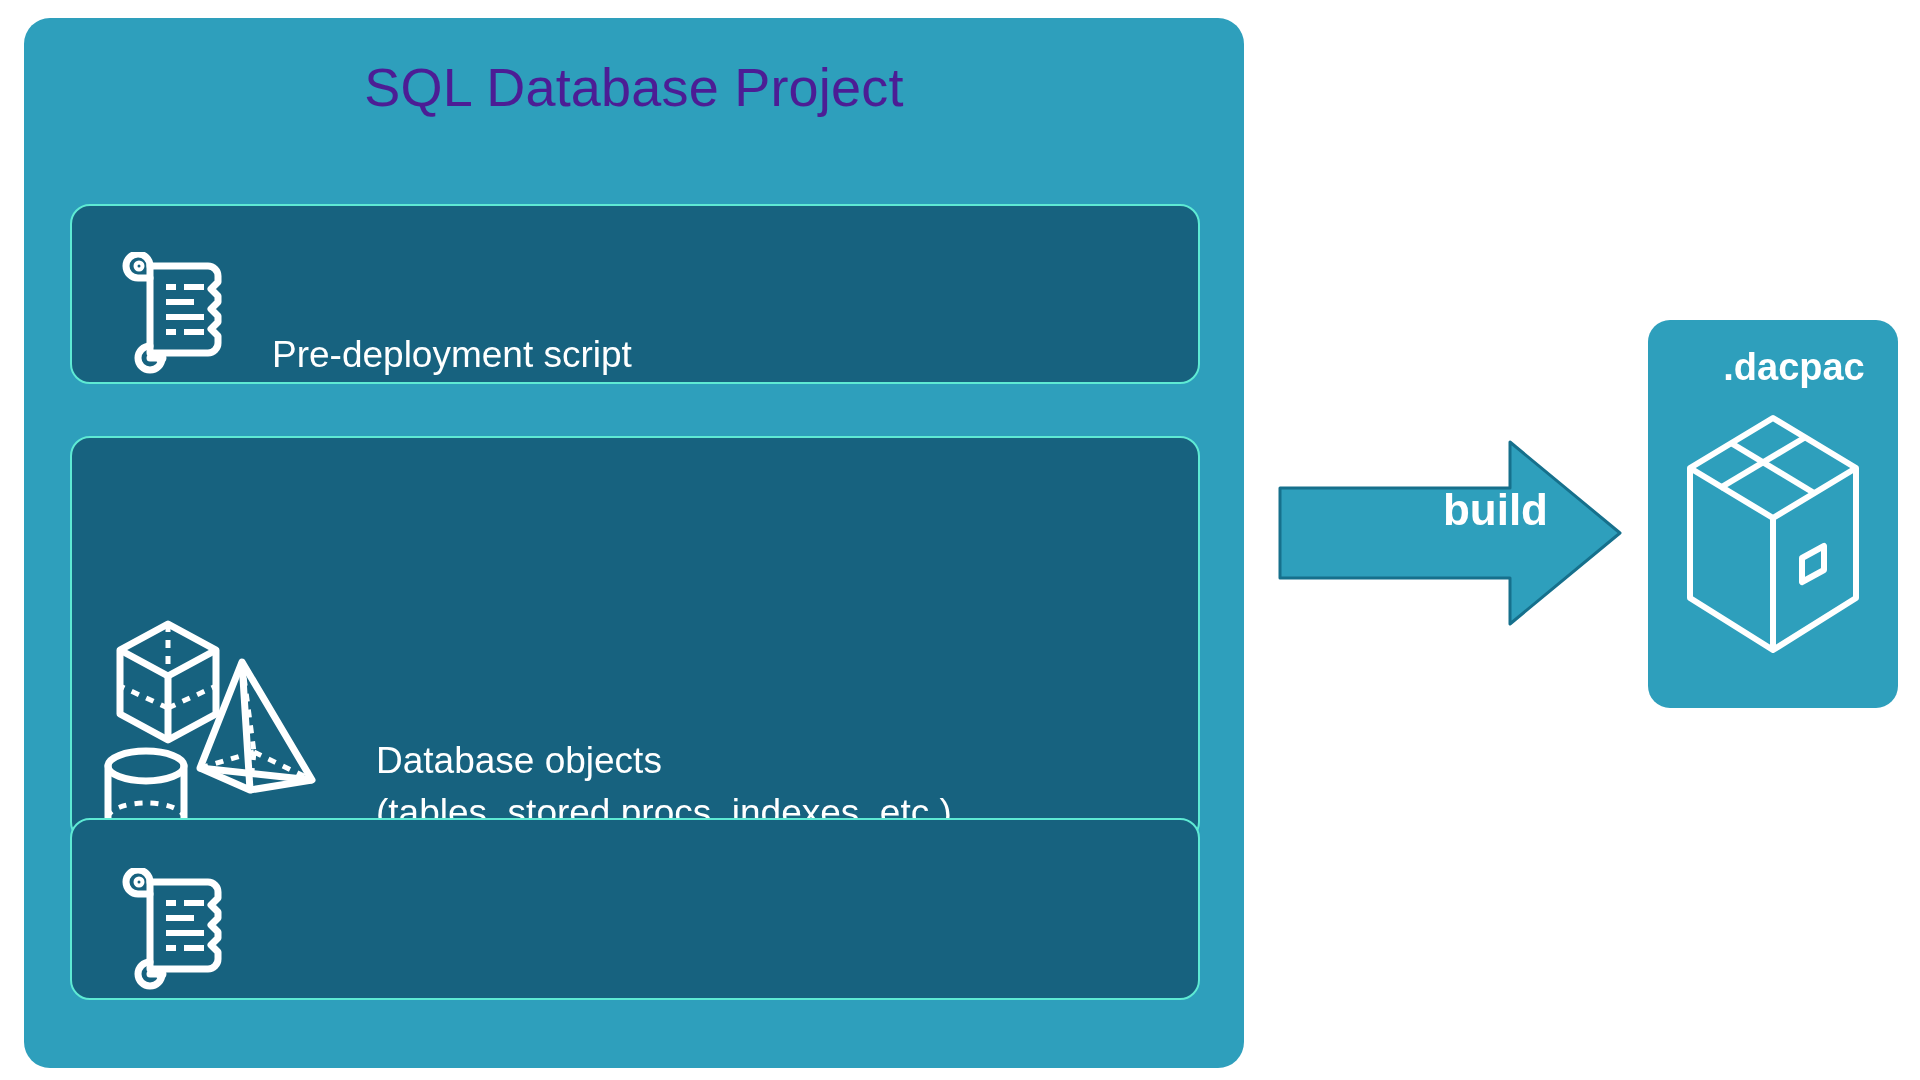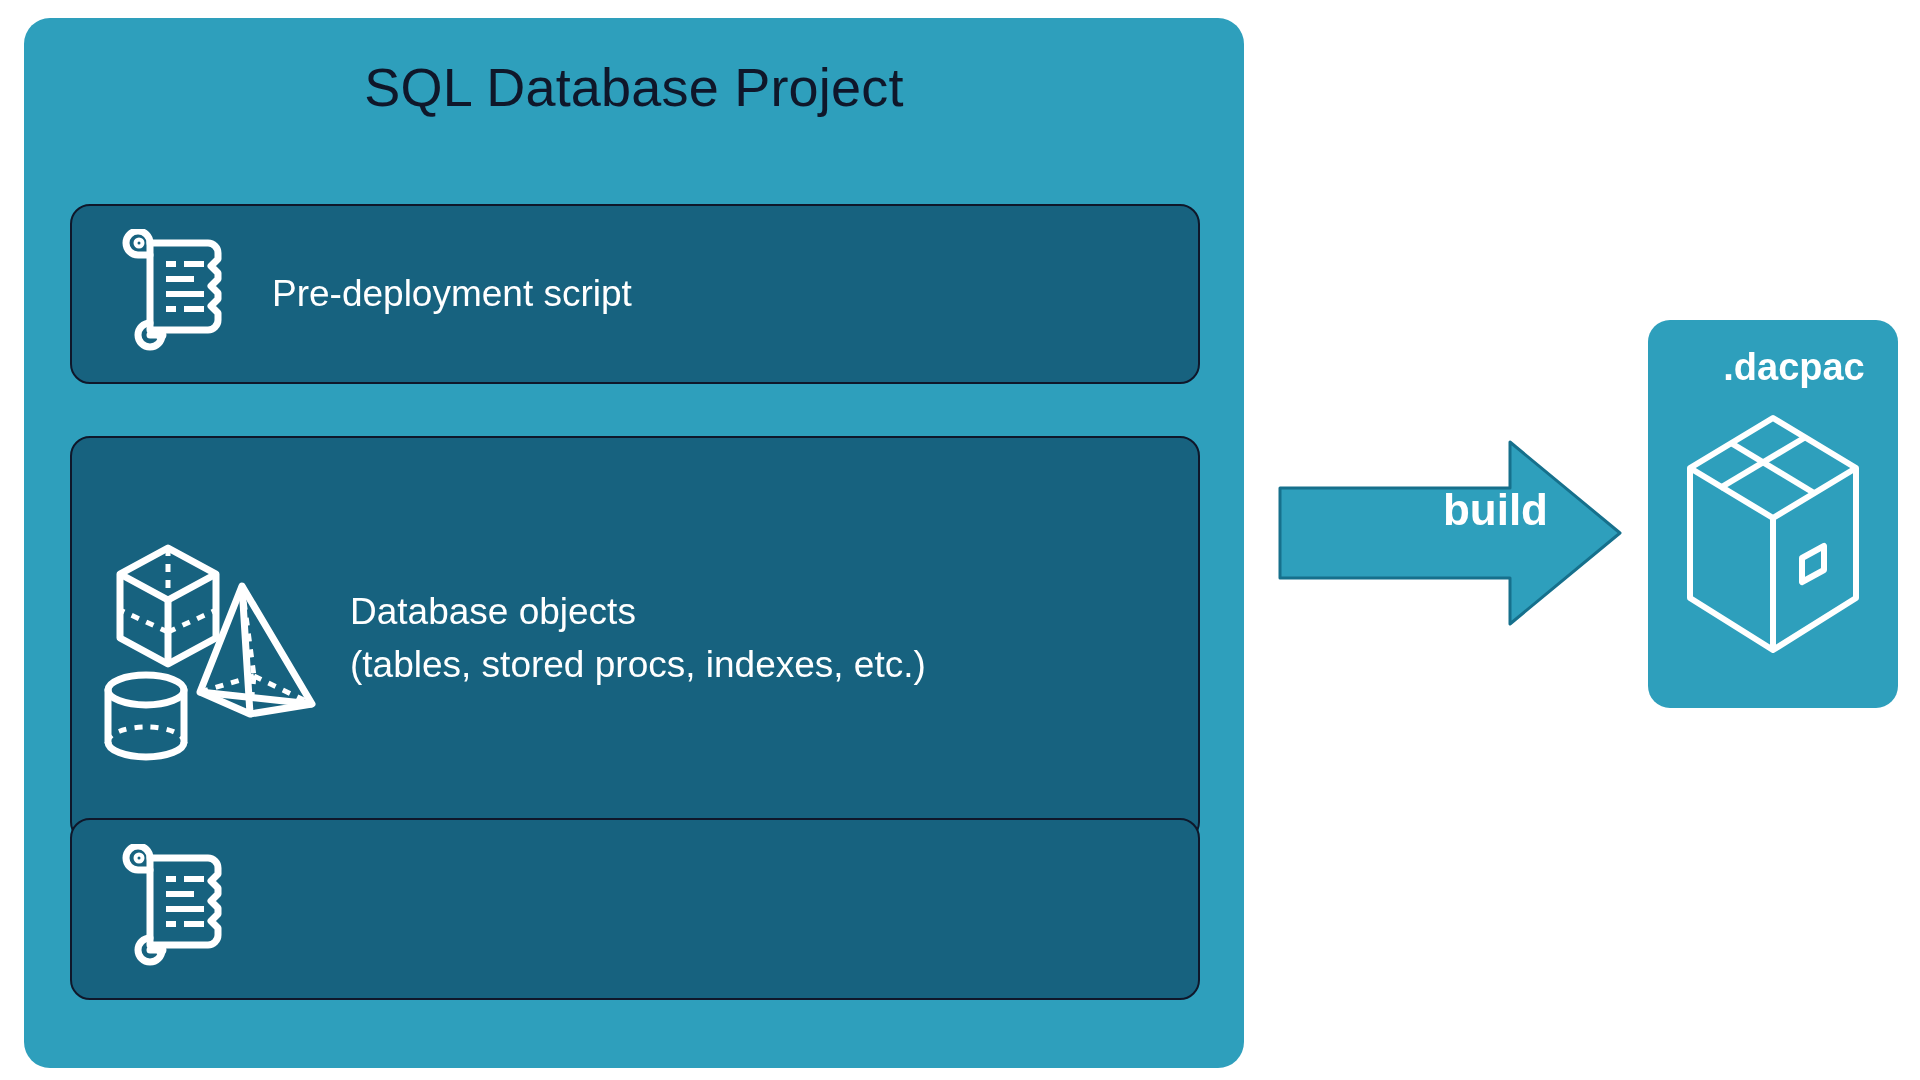--- a/index.html
+++ b/index.html
@@ -33,42 +33,42 @@
     border-radius: 26px;
     box-sizing: border-box;
   }
 
   .project-title {
     position: absolute;
     left: 0;
     top: 40px;
     width: 1220px;
     text-align: center;
-    color: #0f172a;
+    color: #4c1d95;
     font-size: 54px;
     font-weight: 400;
     letter-spacing: 0.2px;
     line-height: 1.1;
   }
 
   
   .panel {
     position: absolute;
     left: 46px;
     width: 1130px;
     background: #17627F;
     border-radius: 20px;
-    border: 2px solid #0f172a;
+    border: 2px solid #5eead4;
     box-sizing: border-box;
     display: flex;
-    align-items: center;
+    align-items: flex-end;
   }
 
   .panel-pre  { top: 186px;  height: 180px; }
-  .panel-obj  { top: 418px;  height: 406px; }
+  .panel-obj  { top: 418px;  height: 406px; gap: 26px; }
   .panel-post { top: 800px;  height: 182px; }
 
   .panel-icon {
     flex: 0 0 auto;
     display: flex;
     align-items: center;
     justify-content: center;
   }
   .panel-icon-scroll { width: 190px; margin-left: 10px; }
   .panel-icon-shapes { width: 270px; margin-left: 8px; }

